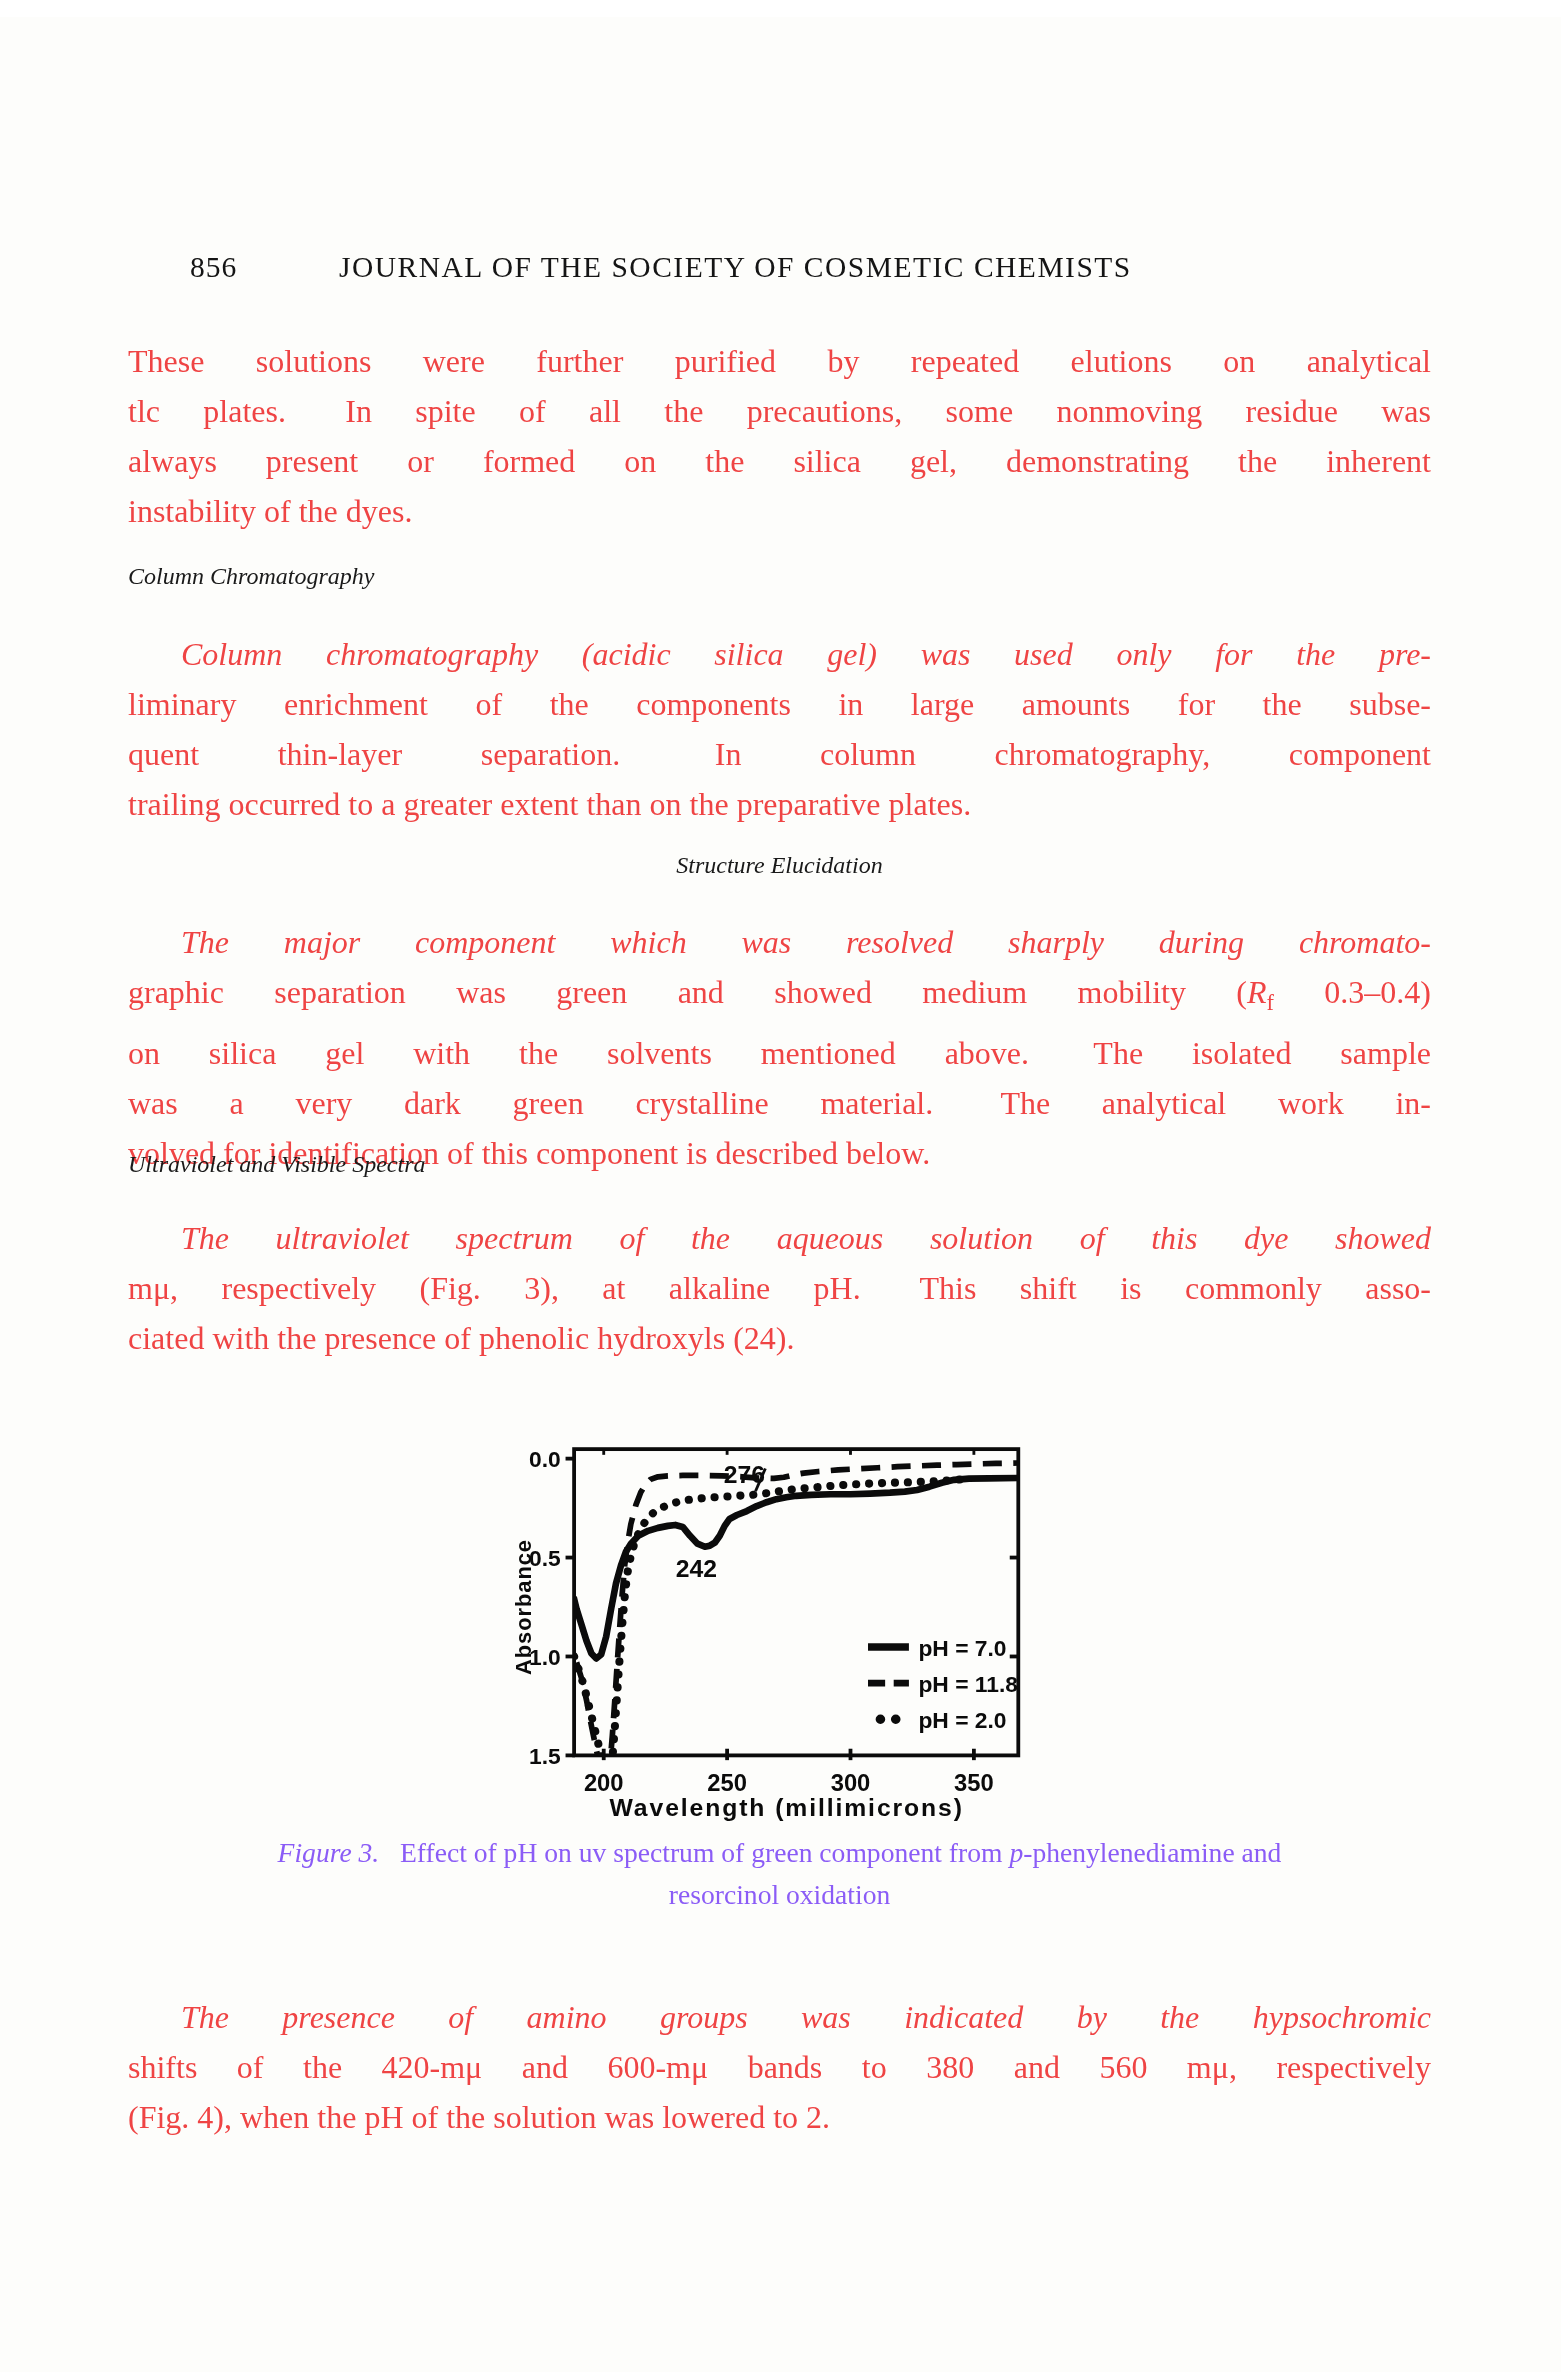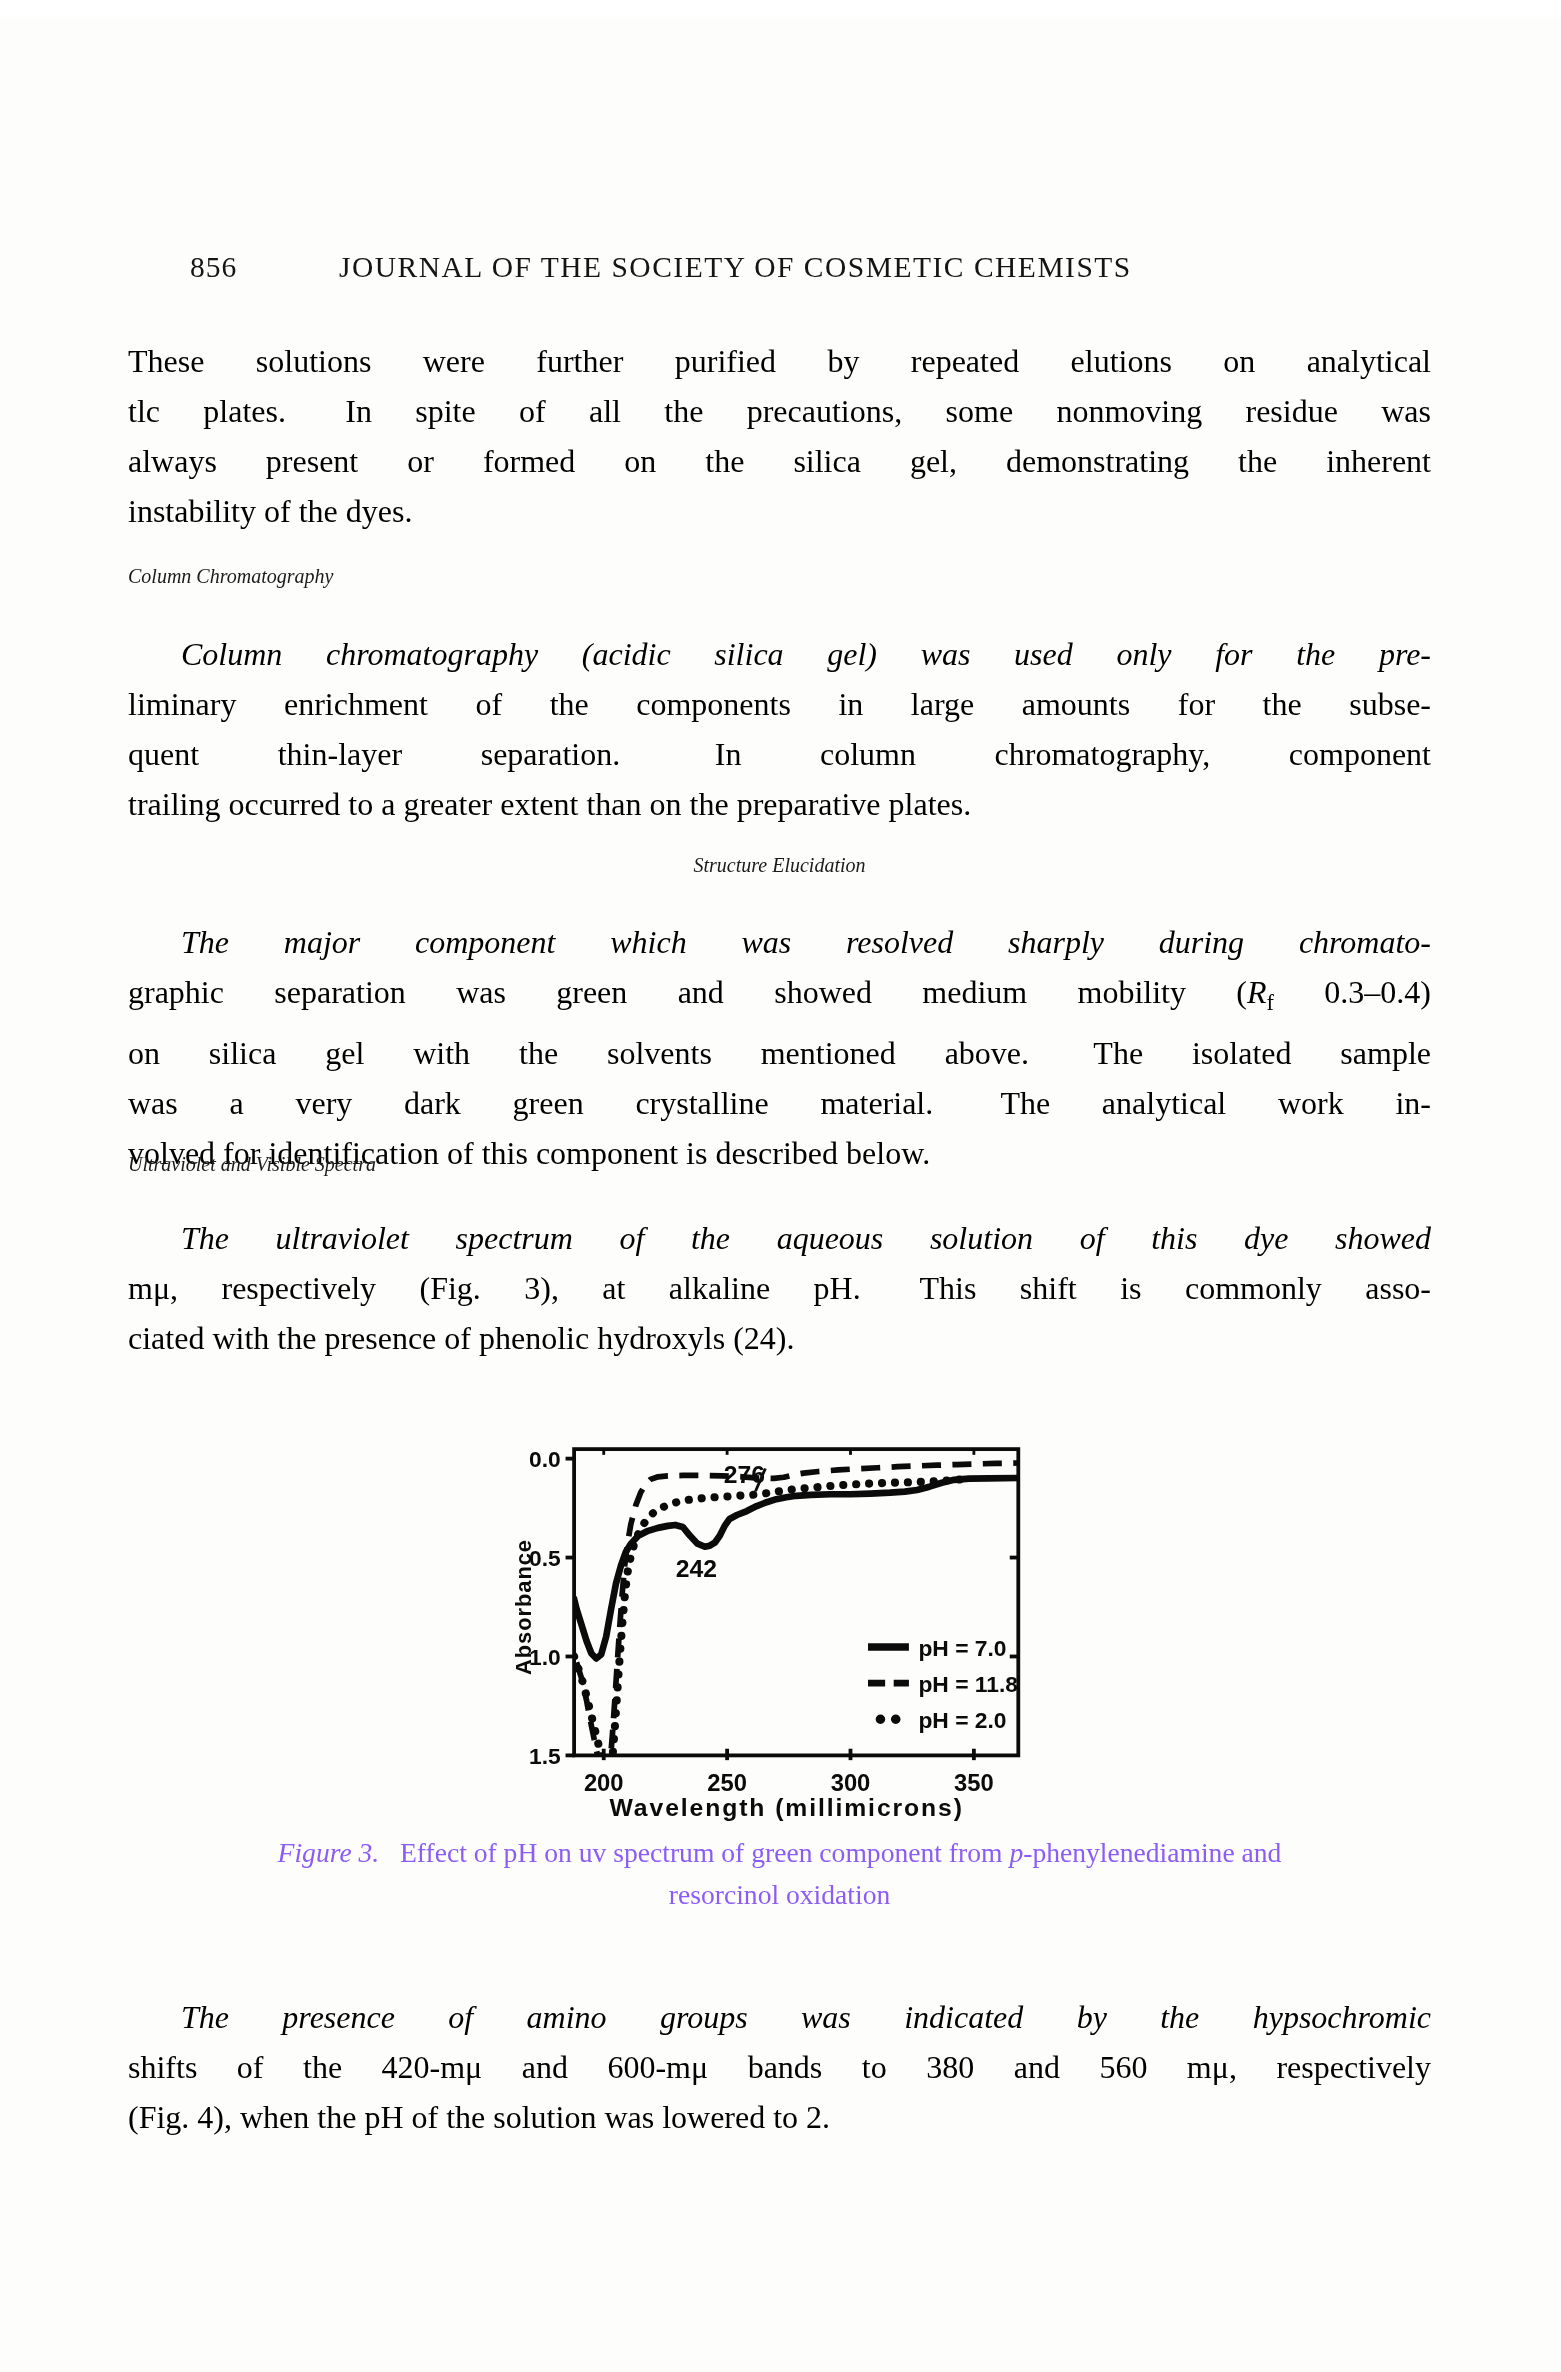--- a/index.html
+++ b/index.html
@@ -12,27 +12,27 @@
     overflow:hidden;
     margin-top:17px;
   }
   .runhead{position:absolute;top:233px;left:0;width:1562px;height:38px;font-size:29.5px;line-height:34px;}
   .pagenum{position:absolute;left:190px;top:0;letter-spacing:1px;}
   .jtitle{position:absolute;left:339px;top:0;letter-spacing:1.5px;white-space:nowrap;}
   .block{position:absolute;left:128px;width:1303px;}
   .jline{
     font-size:32px;line-height:50px;
     text-align:justify;text-align-last:justify;-moz-text-align-last:justify;
-    color:#000000;
+    color:#ef4444;
   }
   .jline.last{text-align-last:left;-moz-text-align-last:left;}
   .jline.indent{text-indent:53px;font-style:italic;}
   .heading{
     position:absolute;left:128px;width:1303px;
-    font-style:italic;font-size:20px;line-height:44px;color:#1a1a1a;
+    font-style:italic;font-size:24px;line-height:44px;color:#1a1a1a;
   }
   .heading.center{text-align:center;}
   .figwrap{position:absolute;left:457px;top:1415px;width:628px;height:409px;}
   .caption{position:absolute;left:128px;width:1303px;text-align:center;font-size:27.6px;line-height:42px;color:#8b5cf6;}
   sub{font-size:70%;}
 </style>
 </head>
 <body>
 
 <div class="page">

